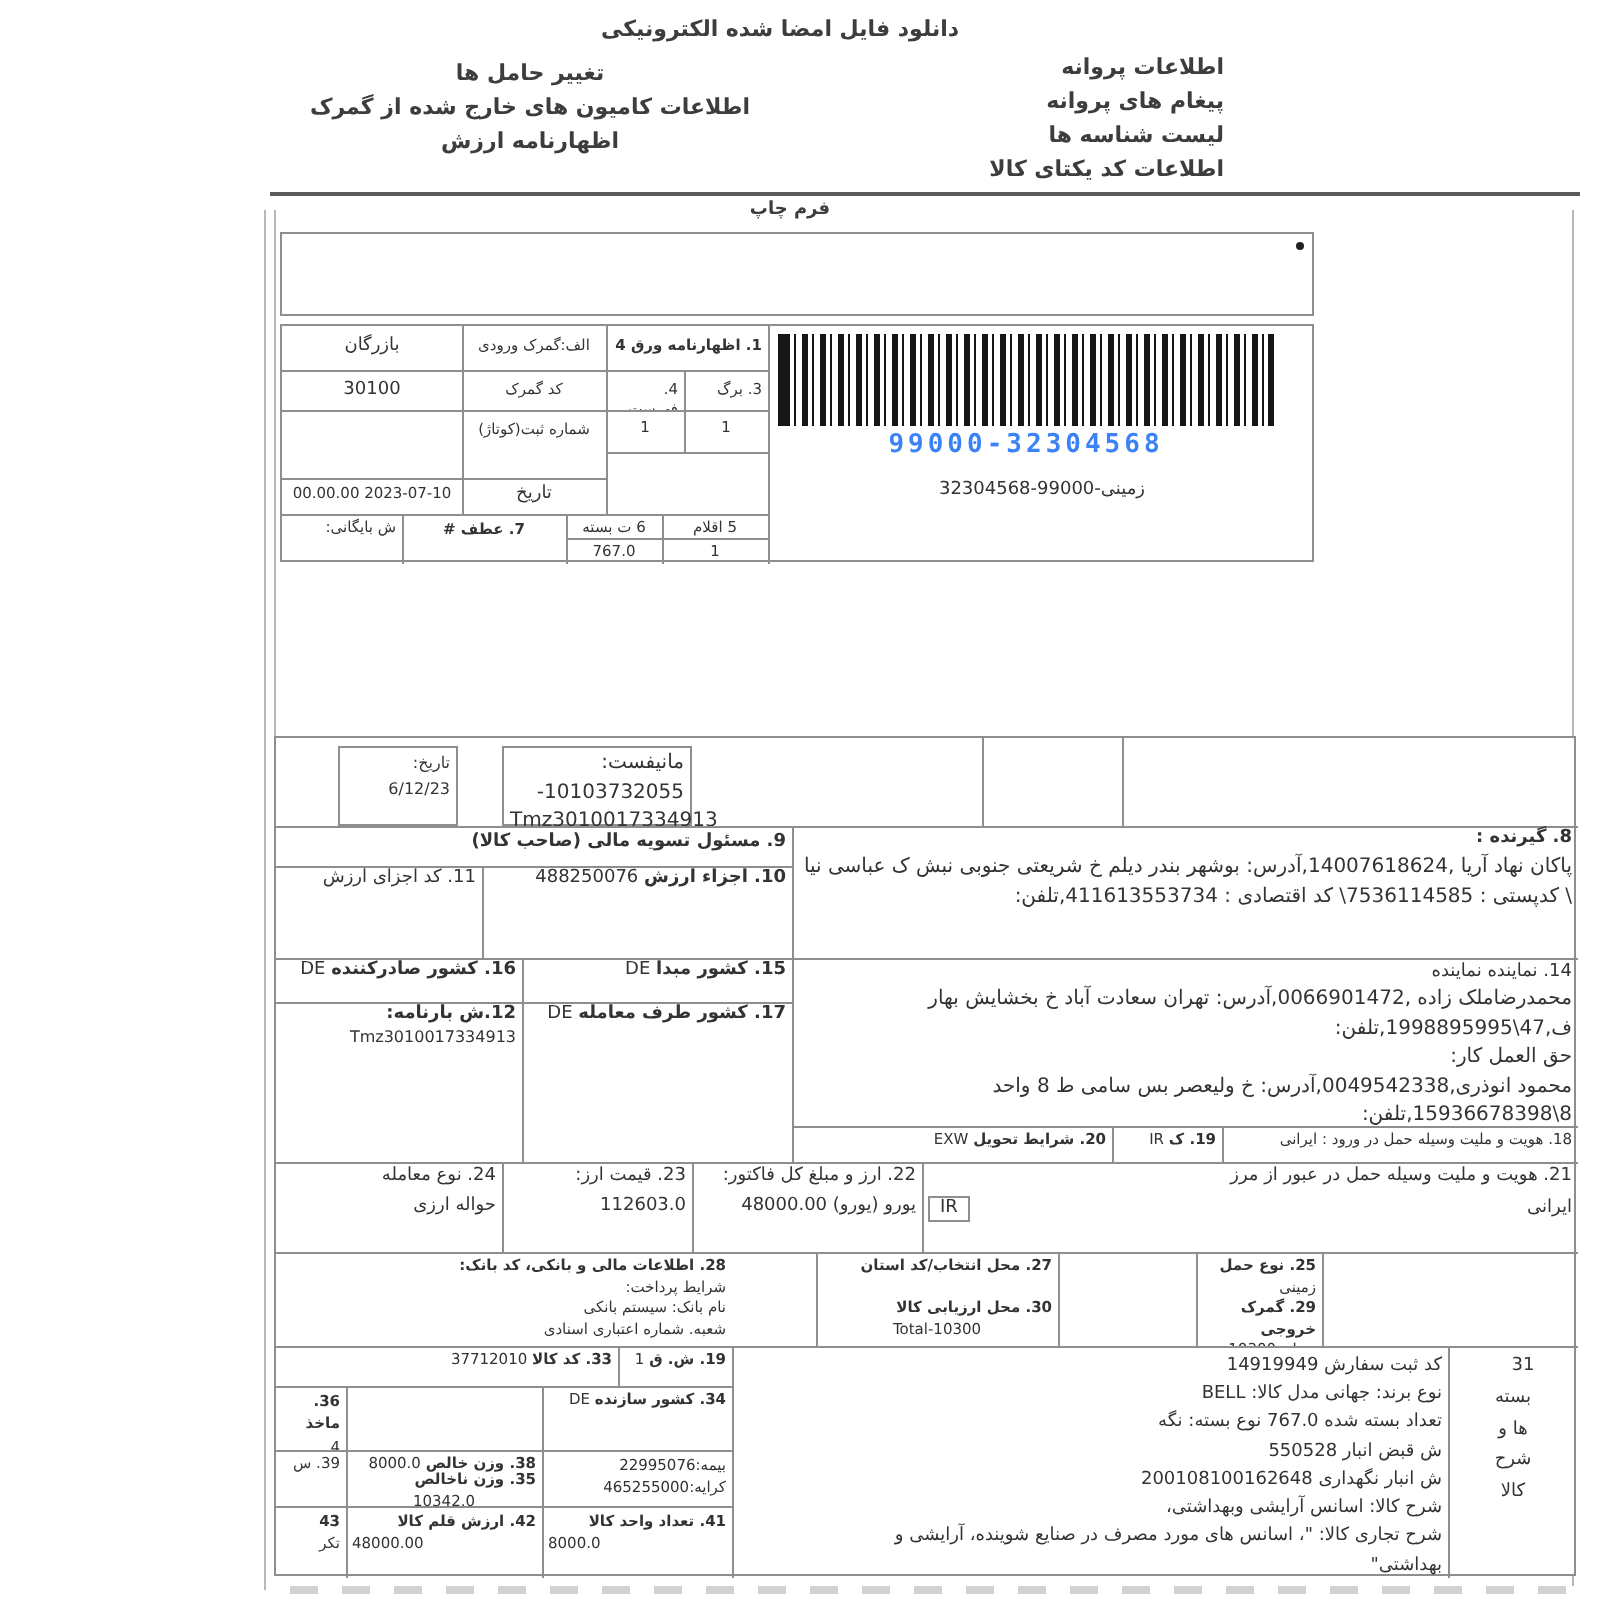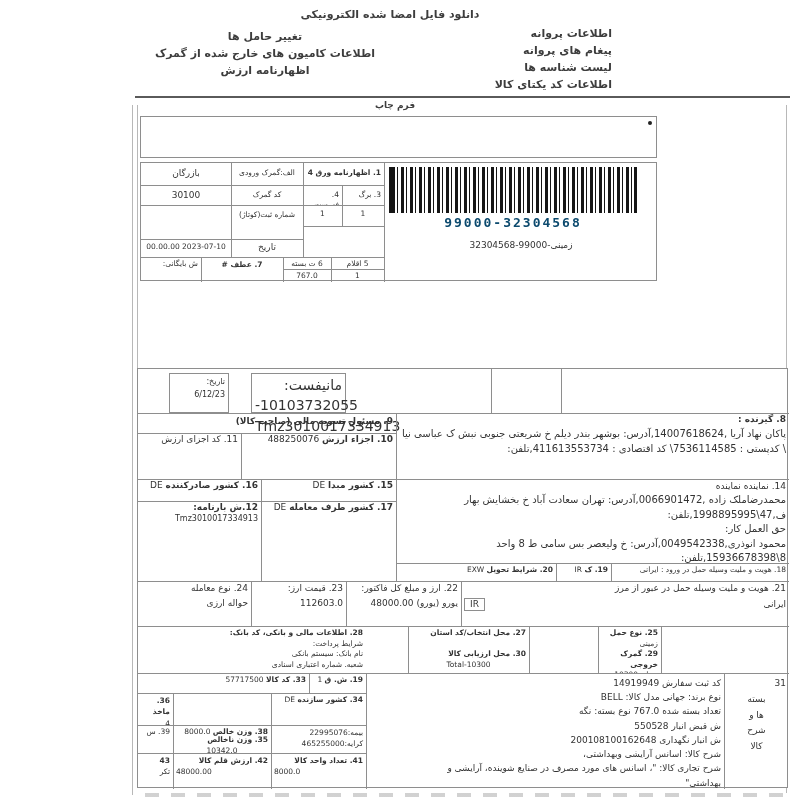--- a/index.html
+++ b/index.html
@@ -14,21 +14,21 @@
   .vl{position:absolute;width:1px;background:#8e8e8e;}
   .hl{position:absolute;height:1px;background:#8e8e8e;}
   .bordered{border:1px solid #8e8e8e;background:#fff;}
   .num{direction:ltr;unicode-bidi:isolate;}
   .dot{position:absolute;width:4px;height:4px;border-radius:50%;background:#222;}
   .barcode-bars{position:absolute;
     background:repeating-linear-gradient(90deg,#161616 0 3px,#fff 3px 5px,#161616 5px 6px,
       #fff 6px 9px,#161616 9px 12px,#fff 12px 14px,#161616 14px 15px,#fff 15px 18px);
     border-left:3px solid #161616;border-right:3px solid #161616;}
   .barcode-num{position:absolute;font-family:"DejaVu Sans Mono",monospace;font-size:13px;
-    font-weight:bold;letter-spacing:2px;text-align:center;color:#0c4a6e;}
+    font-weight:bold;letter-spacing:2px;text-align:center;color:#3b82f6;}
   .sm{font-size:7.5px;}
   .faint-row{position:absolute;height:4px;opacity:.45;
     background:repeating-linear-gradient(90deg,#9a9a9a 0 14px,transparent 14px 26px);}
   .pageline{position:absolute;background:#b8b8b8;}
 </style>
 </head>
 <body>
 
 <div class="pageline" style="left:132px;top:105px;width:1px;height:690px;"></div>
 <div class="pageline" style="left:137px;top:105px;width:1px;height:263px;"></div>
@@ -89,21 +89,21 @@
   <div class="cell center sm" style="left:142px;top:107px;width:48px;height:12px;">767.0</div>
   <div class="cell center sm" style="left:190px;top:107px;width:53px;height:12px;">1</div>
 
   <div class="barcode-bars" style="left:248px;top:4px;width:242px;height:46px;"></div>
   <div class="barcode-num" style="left:248px;top:52px;width:248px;">99000-32304568</div>
   <div class="cell center" style="left:320px;top:76px;width:120px;height:14px;font-size:9px;">زمینی-99000-32304568</div>
 </div>
 
 <div class="abs bordered" style="left:137px;top:368px;width:651px;height:420px;">
 
-  <div class="abs bordered" style="left:113px;top:4px;width:95px;height:40px;direction:rtl;text-align:right;font-size:14px;padding:1px 3px;line-height:1.45;">
+  <div class="abs bordered" style="left:113px;top:4px;width:95px;height:40px;direction:rtl;text-align:right;font-size:10px;padding:1px 3px;line-height:1.45;">
     <div>مانیفست:</div>
     <div class="num">-10103732055</div>
     <div class="num">Tmz3010017334913</div>
   </div>
   <div class="abs bordered" style="left:31px;top:4px;width:60px;height:40px;direction:rtl;text-align:right;font-size:8px;padding:2px 3px;line-height:1.6;">
     <div>تاریخ:</div>
     <div class="num">6/12/23</div>
   </div>
   <div class="vl" style="left:353px;top:0;height:44px;"></div>
   <div class="vl" style="left:423px;top:0;height:44px;"></div>
@@ -211,21 +211,21 @@
     <div>شرایط پرداخت:</div>
     <div>نام بانک: سیستم بانکی</div>
     <div>شعبه. شماره اعتباری اسنادی</div>
   </div>
   <div class="hl" style="left:0;top:304px;width:651px;"></div>
 
   <div class="vl" style="left:586px;top:304px;height:116px;"></div>
   <div class="vl" style="left:228px;top:304px;height:116px;"></div>
 
   <div class="cell center" style="left:586px;top:306px;width:65px;height:114px;line-height:1.75;font-size:9px;">
-    <div class="num" style="text-align:right;padding-left:10px;">31</div>
+    <div class="num" style="padding-left:10px;">31</div>
     <div>بسته</div>
     <div>ها و</div>
     <div>شرح</div>
     <div>کالا</div>
   </div>
 
   <div class="cell" style="left:228px;top:306px;width:358px;height:114px;font-size:9px;line-height:1.58;">
     <div>کد ثبت سفارش 14919949</div>
     <div>نوع برند: جهانی      مدل کالا: BELL</div>
     <div>تعداد بسته شده 767.0      نوع بسته: نگه</div>
@@ -242,21 +242,21 @@
   <div class="vl" style="left:171px;top:304px;height:20px;"></div>
   <div class="vl" style="left:35px;top:324px;height:96px;"></div>
   <div class="vl" style="left:133px;top:324px;height:96px;"></div>
 
   <div class="cell sm" style="left:171px;top:305px;width:57px;height:19px;">
     <span class="lbl">19. ش. ق</span>
     <span class="num">1</span>
   </div>
   <div class="cell sm" style="left:0;top:305px;width:171px;height:19px;">
     <span class="lbl">33. کد کالا</span>
-    <span class="num">57717500</span>
+    <span class="num">37712010</span>
   </div>
 
   <div class="cell sm" style="left:133px;top:325px;width:95px;height:31px;">
     <span class="lbl">34. کشور سازنده</span>
     <span class="num">DE</span>
   </div>
   <div class="cell sm" style="left:35px;top:325px;width:98px;height:31px;line-height:1.5;margin-top:39px;">
     <div class="lbl">35. وزن ناخالص</div>
     <div class="center num">10342.0</div>
   </div>

